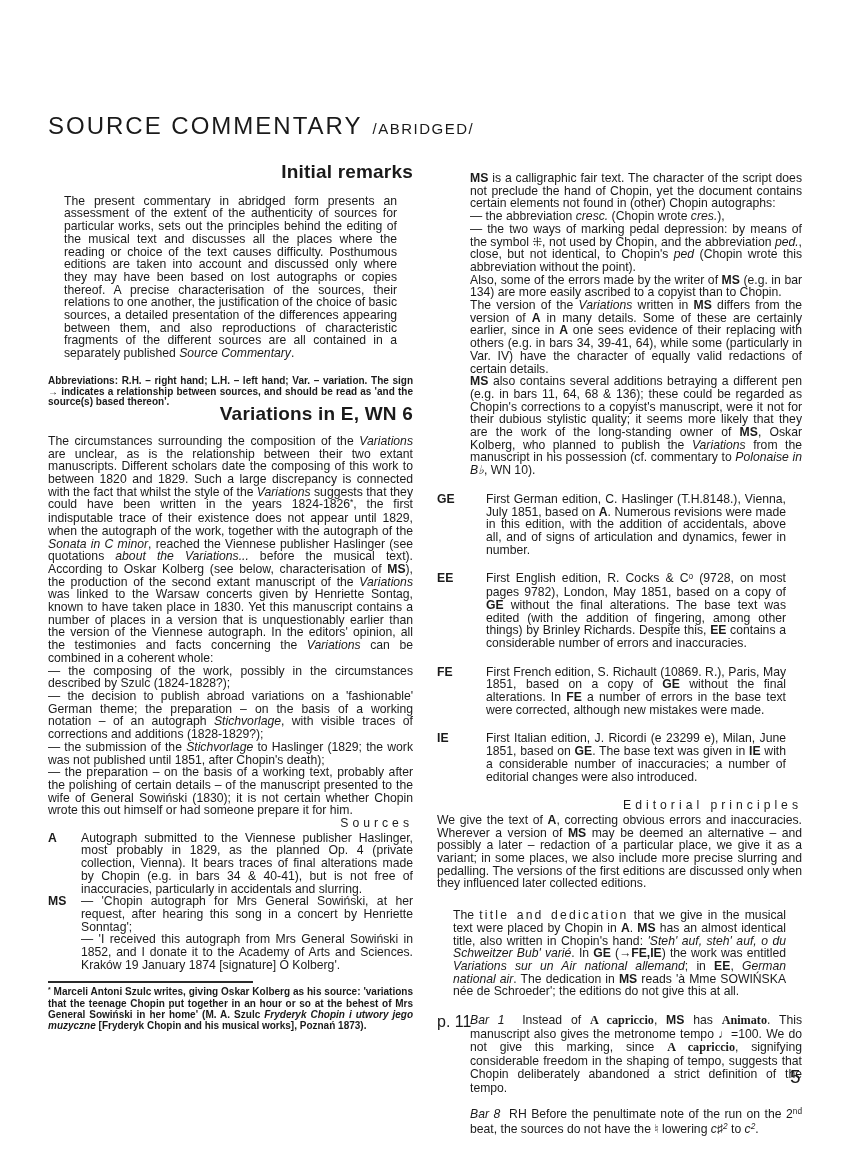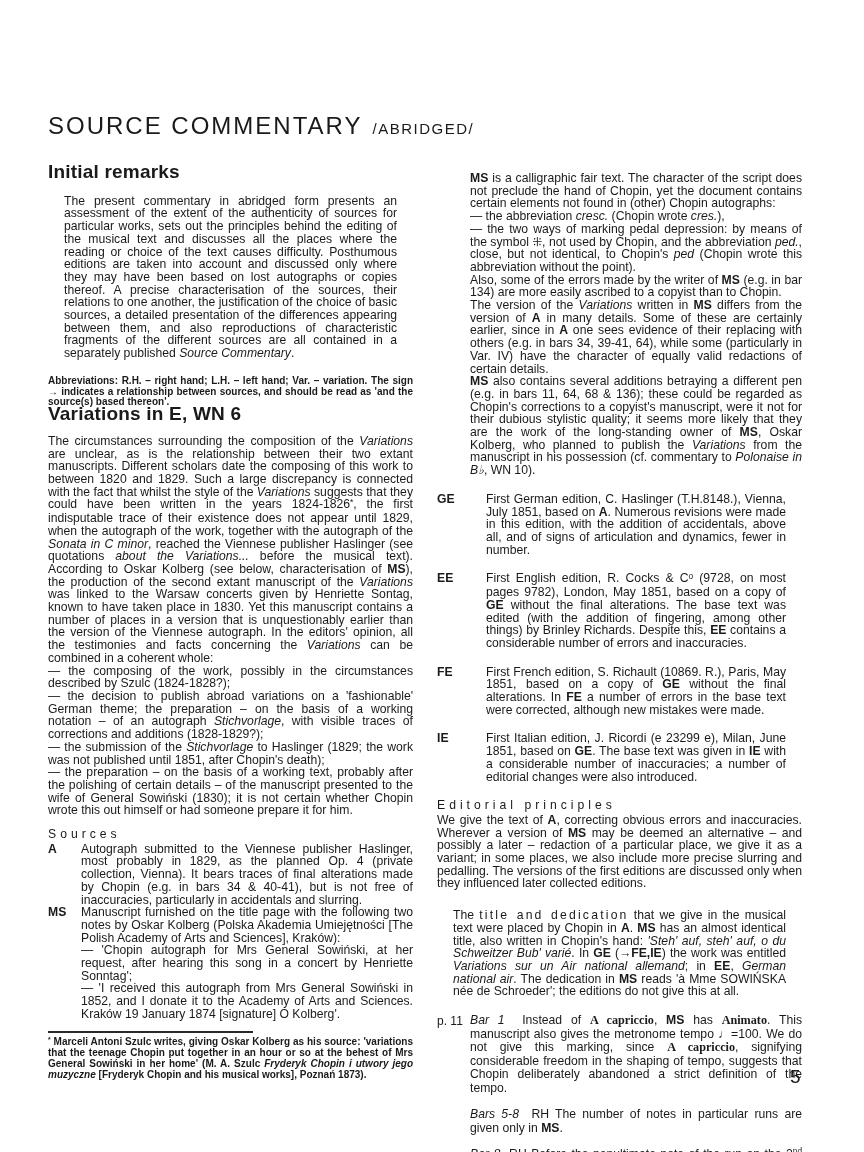--- a/index.html
+++ b/index.html
@@ -11,38 +11,38 @@
   .doc-title {
     position:absolute; left:48px; top:112px; margin:0;
     font-size:24px; font-weight:400; letter-spacing:2px; white-space:nowrap;
   }
   .title-suffix { font-size:15px; letter-spacing:1.5px; margin-left:10px; }
 
   .col { position:absolute; font-size:12.2px; line-height:12.7px; text-align:justify; }
   .col-left  { left:48px;  top:166px; width:365px; }
   .col-right { left:437px; top:172px; width:365px; }
 
-  h2.heading { font-size:19px; font-weight:700; margin:0 0 14px 0; letter-spacing:0.2px; text-align:left; }
+  h2.heading { font-size:19px; font-weight:700; margin:0 0 14px 0; letter-spacing:0.2px; text-align:right; }
   .h-vars { margin-top:19px; }
 
   .para { margin:16px; }
   .paras p { margin:0; }
   .smallnote { font-size:10px; line-height:10.8px; margin-top:9px;font-weight:bold; }
-  .sec-header { letter-spacing:4px; margin-top:11px; margin-bottom:2px; text-align:left; }
+  .sec-header { letter-spacing:4px; margin-bottom:2px; text-align:right; }
 
   .entry { position:relative; padding-left:33px; }
   .siglum { position:absolute; left:0; top:0; font-weight:700; }
 
   .indent-block { padding-left:33px; }
 
   .editorial-body { margin:0; }
   .title-ded { margin-top:19px; }
 
   .annot { position:relative; padding-left:33px; margin-top:13px; line-height:13.5px; }
-  .annot .margin-label { position:absolute; left:0; top:1px; font-size:12px; }
+  .annot .margin-label { position:absolute; left:0; top:1px; font-size:16px; }
 
   .footnote-rule { width:205px; border:0; border-top:2px solid #2a2a2a; margin:10px 0 0 0; }
   .footnote { margin-top:4px; }
 
   .page-number { position:absolute; left:790px; top:1066px; font-size:19px; }
 
   
   .s-i   { font-style:italic; }
   .s-b   { font-weight:700; }
   .s-m   { font-weight:700; font-family:"Liberation Serif", serif; }
@@ -79,21 +79,20 @@
     <div class="entry">
       <span class="siglum">A</span>
       <div class="paras">
           <p class="para"><span>Autograph submitted to the Viennese publisher Haslinger, most probably in 1829, as the planned Op. 4 (private collection, Vienna). It bears traces of final alterations made by Chopin (e.g. in bars 34 &amp; 40-41), but is not free of inaccuracies, particularly in accidentals and slurring.</span></p>
         </div>
     </div>
 
     <div class="entry">
       <span class="siglum">MS</span>
       <div class="paras">
-          <p class="para"><span>Manuscript furnished on the title page with the following two notes by Oskar Kolberg (Polska Akademia Umiejętności [The Polish Academy of Arts and Sciences], Kraków):</span></p>
           <p class="para"><span>— 'Chopin autograph for Mrs General Sowiński, at her request, after hearing this song in a concert by Henriette Sonntag';</span></p>
           <p class="para"><span>— 'I received this autograph from Mrs General Sowiński in 1852, and I donate it to the Academy of Arts and Sciences. Kraków 19 January 1874 [signature] O Kolberg'.</span></p>
         </div>
     </div>
 
     <hr class="footnote-rule">
     <div class="smallnote footnote"><span class="s-sup">*</span><span> Marceli Antoni Szulc writes, giving Oskar Kolberg as his source: 'variations that the teenage Chopin put together in an hour or so at the behest of Mrs General Sowiński in her home' (M. A. Szulc </span><span class="s-i">Fryderyk Chopin i utwory jego muzyczne</span><span> [Fryderyk Chopin and his musical works], Poznań 1873).</span></div>
   </div>
 
   <div class="col col-right">
@@ -132,26 +131,20 @@
 
     <p class="para title-ded"><span>The </span><span class="s-ls">title and dedication</span><span> that we give in the musical text were placed by Chopin in </span><span class="s-b">A</span><span>. </span><span class="s-b">MS</span><span> has an almost identical title, also written in Chopin's hand: </span><span class="s-i">'Steh' auf, steh' auf, o du Schweitzer Bub' varié</span><span>. In </span><span class="s-b">GE</span><span> (→</span><span class="s-b">FE,IE</span><span>) the work was entitled </span><span class="s-i">Variations sur un Air national allemand</span><span>; in </span><span class="s-b">EE</span><span>, </span><span class="s-i">German national air</span><span>. The dedication in </span><span class="s-b">MS</span><span> reads 'à Mme SOWIŃSKA née de Schroeder'; the editions do not give this at all.</span></p>
 
     <div class="annot">
       <span class="margin-label">p. 11</span>
       <div class="paras">
           <p class="para"><span class="s-i">Bar 1</span><span>&nbsp; Instead of </span><span class="s-m">A capriccio</span><span>, </span><span class="s-b">MS</span><span> has </span><span class="s-m">Animato</span><span>. This manuscript also gives the metronome tempo ♩=100. We do not give this marking, since </span><span class="s-m">A capriccio</span><span>, signifying considerable freedom in the shaping of tempo, suggests that Chopin deliberately abandoned a strict definition of the tempo.</span></p>
         </div>
     </div>
 
-    <div class="annot">
-      <span class="margin-label"></span>
-      <div class="paras">
-          <p class="para"><span class="s-i">Bars 5-8</span><span>&nbsp; RH The number of notes in particular runs are given only in </span><span class="s-b">MS</span><span>.</span></p>
-        </div>
-    </div>
 
     <div class="annot">
       <span class="margin-label"></span>
       <div class="paras">
           <p class="para"><span class="s-i">Bar 8</span><span>&nbsp; RH Before the penultimate note of the run on the 2</span><span class="s-sup">nd</span><span> beat, the sources do not have the ♮ lowering </span><span class="s-i">c♯</span><span class="s-i s-sup">2</span><span> to </span><span class="s-i">c</span><span class="s-i s-sup">2</span><span>.</span></p>
         </div>
     </div>
   </div>
 
   <div class="page-number">5</div>

